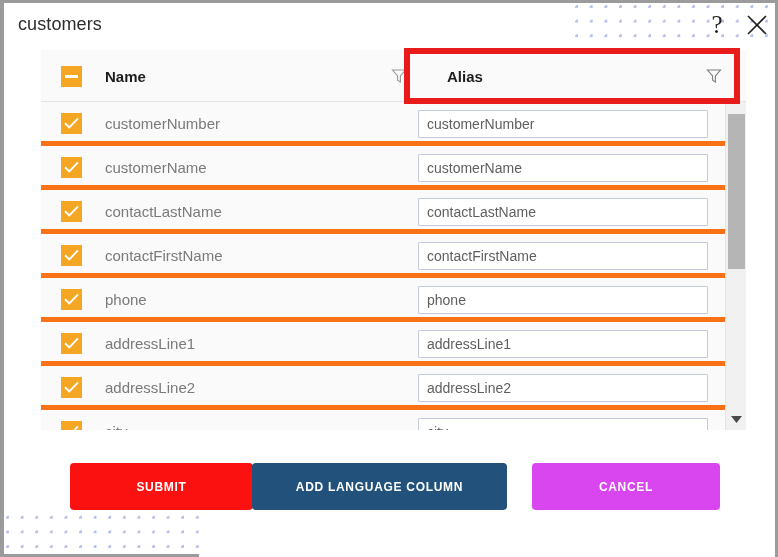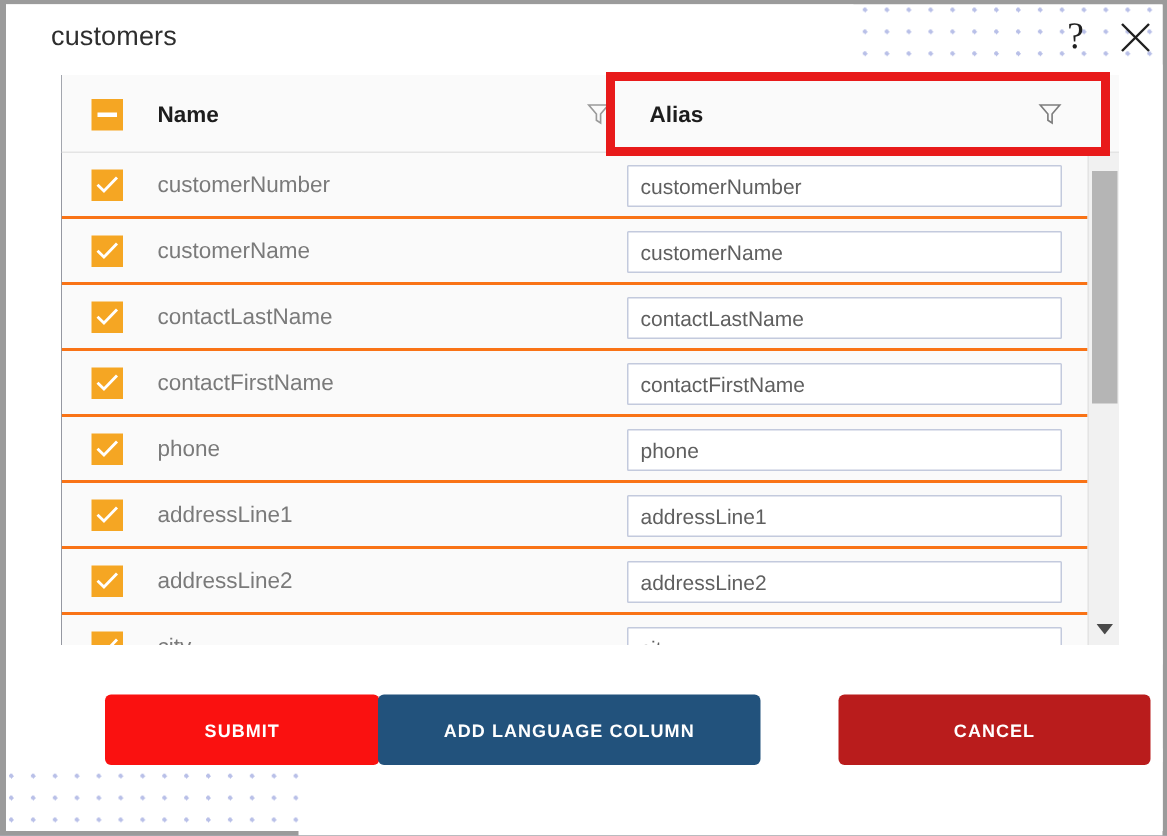--- a/index.html
+++ b/index.html
@@ -75,21 +75,20 @@
     width: 771px; height: 44px;
     z-index: 5;
   }
   #dialog-title {
     position: absolute;
     left: 14px; top: 11px;
     font-size: 18px;
     color: #2e2e2e;
     letter-spacing: .1px;
     white-space: nowrap;
-    margin-left: 16px;
   }
   #help-icon {
     position: absolute;
     left: 700px; top: 8px;
     width: 26px; height: 28px;
     font-size: 25px;
     line-height: 28px;
     text-align: center;
     color: #1f1f1f;
     cursor: pointer;
@@ -118,21 +117,21 @@
     width: 705px; height: 52px;
     background: #fafafa;
     border-bottom: 1px solid #e4e4e4;
   }
   .hdr-cell {
     position: absolute;
     top: 0; height: 52px;
     display: flex; align-items: center;
   }
   #hdr-name { left: 0; width: 378px; }
-  #hdr-alias { left: 364px; width: 327px; }
+  #hdr-alias { left: 378px; width: 327px; }
   .hdr-label {
     font-size: 15px;
     font-weight: bold;
     color: #1d1d1d;
   }
   #hdr-name .hdr-label { margin-left: 64px; }
   #hdr-alias .hdr-label { margin-left: 28px; }
   .filter-icon {
     position: absolute;
     right: 14px; top: 18px;
@@ -161,21 +160,21 @@
   
   #rows-viewport {
     position: absolute;
     left: 0; top: 52px;
     width: 705px; height: 328px;
     overflow: hidden;
   }
   .grid-row {
     position: relative;
     height: 44px;
-    border-bottom: 2px solid #f97316;
+    border-bottom: 5px solid #f97316;
     background: #fafafa;
   }
   .row-checkbox {
     position: absolute;
     left: 20px; top: 11px;
     width: 21px; height: 21px;
     background: #f5a623;
     cursor: pointer;
   }
   .row-checkbox svg { position: absolute; left: 3px; top: 4px; }
@@ -249,21 +248,21 @@
     border-radius: 4px;
     color: #ffffff;
     font-family: "Liberation Sans", sans-serif;
     font-size: 12px;
     font-weight: bold;
     letter-spacing: .7px;
     cursor: pointer;
   }
   #btn-submit { left: 66px; width: 183px; background: #fa1110; }
   #btn-add-language { left: 248px; width: 255px; background: #22527c; }
-  #btn-cancel { left: 528px; width: 208px; background: #b91c1c; margin-left: 27px; }
+  #btn-cancel { left: 528px; width: 188px; background: #d946ef; }
 </style>
 </head>
 <body>
 
 <div id="frame">
 
   <div id="dots-backdrop"></div>
 
   <div id="dialog-panel"></div>
   <div id="dialog-panel-right"></div>

